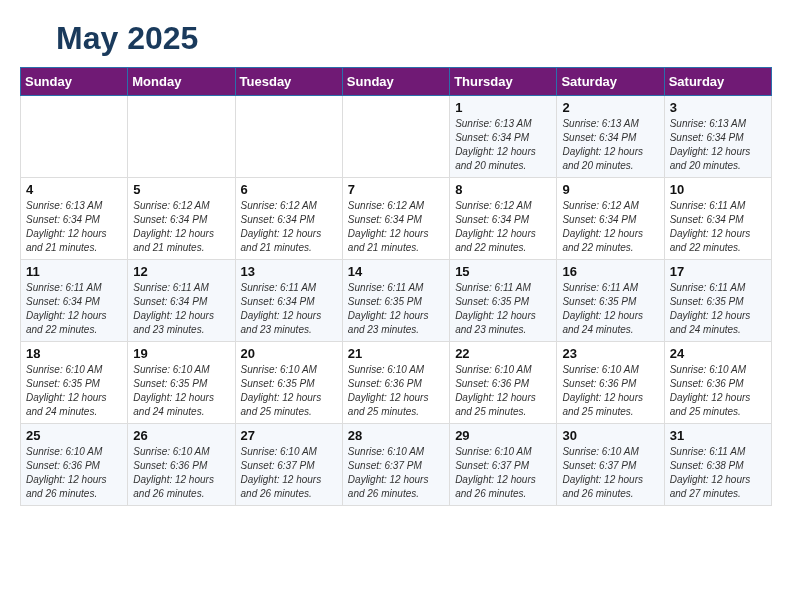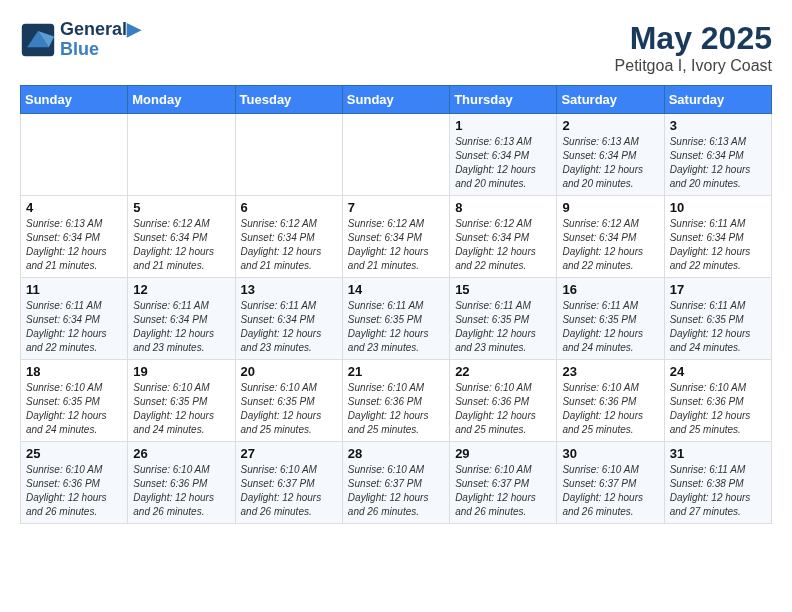--- a/index.html
+++ b/index.html
@@ -46,21 +46,21 @@
     .location {
       font-size: 16px;
       color: #444;
     }
     .calendar {
       width: 100%;
       border-collapse: collapse;
       border: 1px solid #ccc;
     }
     .calendar th {
-      background: #3b82f6;
+      background: #701a75;
       color: #fff;
       font-size: 13px;
       font-weight: bold;
       padding: 6px 4px;
       text-align: left;
       border: 1px solid #2a6fab;
     }
     .calendar td {
       width: 107px;
       min-height: 80px;
@@ -90,34 +90,22 @@
       font-style: italic;
     }
     .empty {
       background: #fff !important;
     }
   </style>
 </head>
 <body>
 
 <div class="header">
-  <div class="logo">
-    <svg class="logo-icon" viewBox="0 0 40 40">
-      <rect x="2" y="2" width="36" height="36" rx="4" fill="#1a3a5c"></rect>
-      <polygon points="8,28 20,10 32,28" fill="#3a7fc1"></polygon>
-      <polygon points="20,10 32,28 38,16" fill="#5a9fd4"></polygon>
-    </svg>
-    <div class="logo-text">
-      <div>General<span>▶</span></div>
-      <div style="color:#3a7fc1">Blue</div>
-    </div>
-  </div>
   <div class="title-block">
     <div class="month-title">May 2025</div>
-    <div class="location">Petitgoa I, Ivory Coast</div>
   </div>
 </div>
 
 <table class="calendar">
   <thead>
     <tr>
     <th>Sunday</th>
         <th>Monday</th>
         <th>Tuesday</th>
         <th>Sunday</th>

